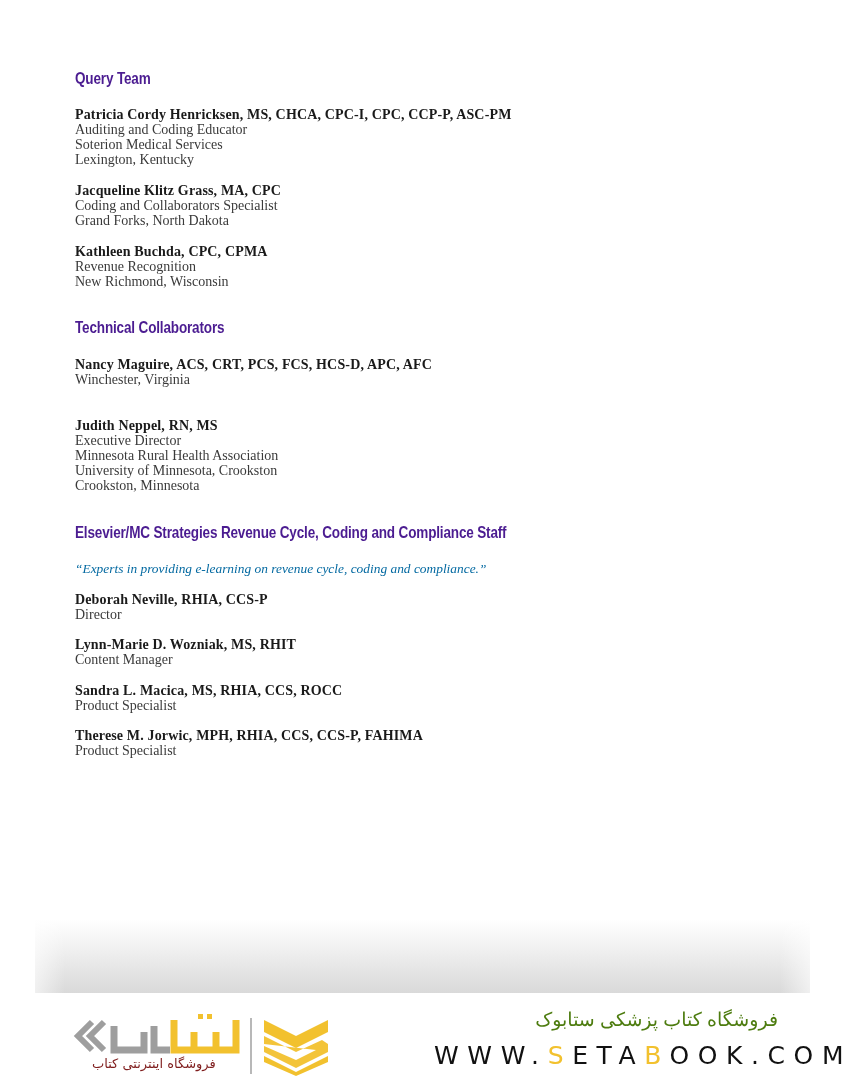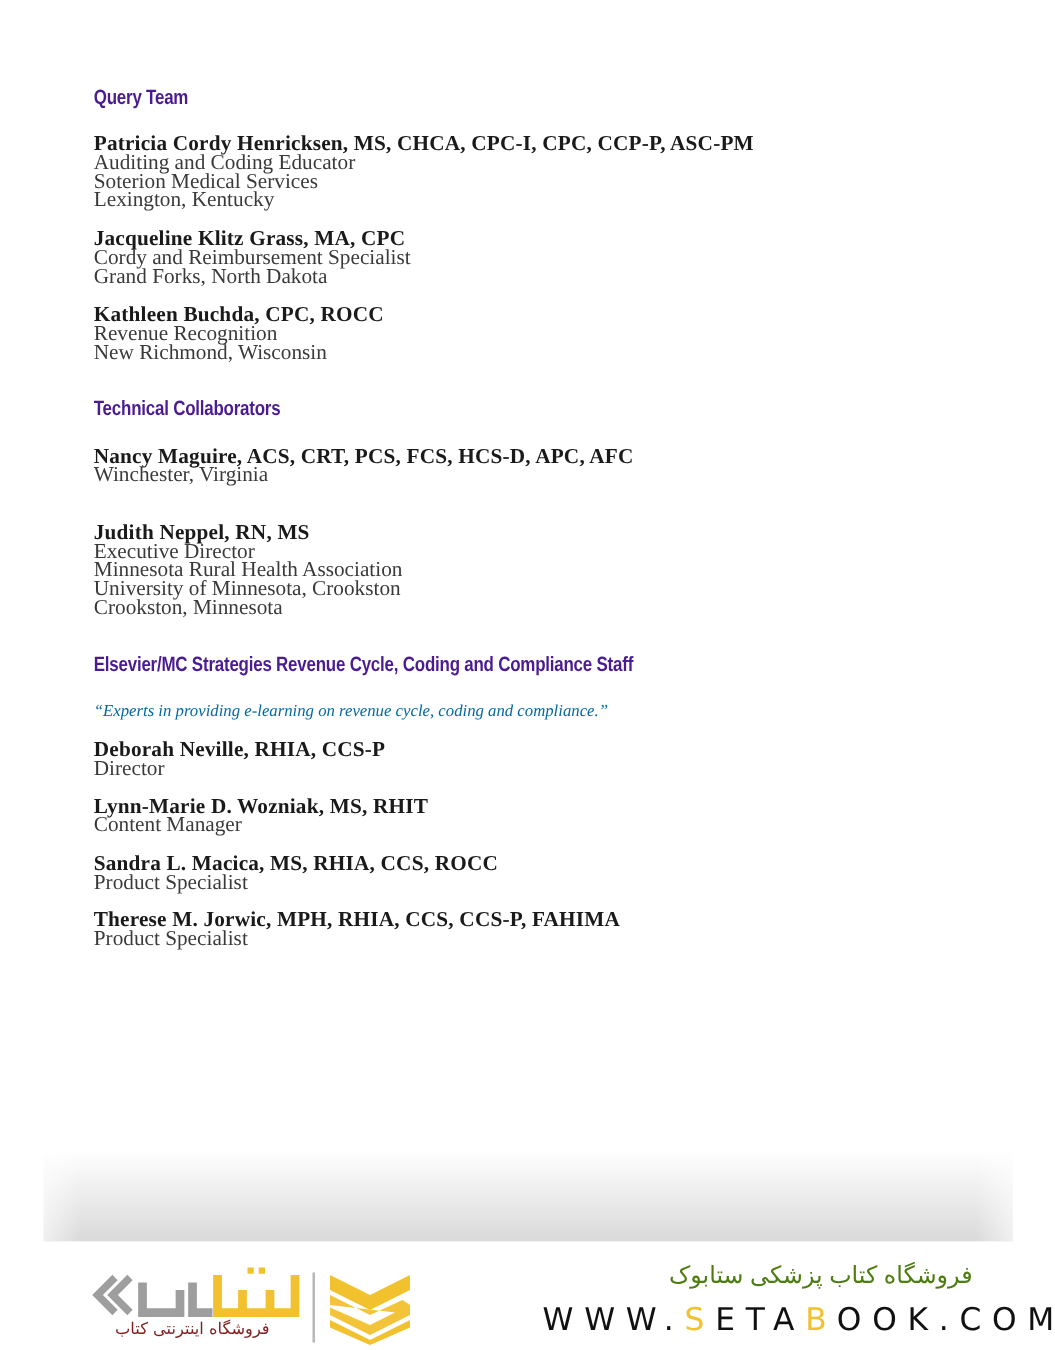--- a/index.html
+++ b/index.html
@@ -5,21 +5,21 @@
     html, body { margin: 0; padding: 0; background: #ffffff; }
     body { width: 844px; height: 1080px; position: relative; overflow: hidden; }
     .page { position: absolute; left: 0; top: 0; width: 844px; height: 1080px; }
     .section-heading {
       position: absolute; left: 75px;
       font-family: "Liberation Sans", sans-serif;
       font-weight: bold; font-size: 16.5px; color: #4b1c91;
       transform: scaleX(0.82); transform-origin: left center;
       letter-spacing: -0.2px; white-space: nowrap; margin: 0;
     }
-    .entry { position: absolute; left: 75px; font-family: "Liberation Serif", serif; font-size: 17px; line-height: 15px; color: #222; white-space: nowrap; }
+    .entry { position: absolute; left: 75px; font-family: "Liberation Serif", serif; font-size: 14px; line-height: 15px; color: #222; white-space: nowrap; }
     .entry .name { font-weight: bold; color: #1a1a1a; letter-spacing: 0.15px; }
     .entry .line { color: #3a3a3a; }
     .quote { position: absolute; left: 75px; font-family: Liberation Serif, serif; font-style: italic; font-size: 13.4px; color: #0369a1; white-space: nowrap; }
 
     .gray-band {
       position: absolute; left: 35px; top: 920px; width: 775px; height: 73px;
       background: linear-gradient(to bottom, #ffffff 0%, #eeeeee 45%, #d9d9d9 100%);
     }
     .gray-band::before, .gray-band::after {
       content: ""; position: absolute; top: 0; bottom: 0; width: 30px;
@@ -46,26 +46,26 @@
 
   <div class="entry" style="top:107px">
     <div class="name">Patricia Cordy Henricksen, MS, CHCA, CPC-I, CPC, CCP-P, ASC-PM</div>
     <div class="line">Auditing and Coding Educator</div>
     <div class="line">Soterion Medical Services</div>
     <div class="line">Lexington, Kentucky</div>
   </div>
 
   <div class="entry" style="top:183px">
     <div class="name">Jacqueline Klitz Grass, MA, CPC</div>
-    <div class="line">Cordy and Reimbursement Specialist</div>
+    <div class="line">Coding and Collaborators Specialist</div>
     <div class="line">Grand Forks, North Dakota</div>
   </div>
 
   <div class="entry" style="top:244px">
-    <div class="name">Kathleen Buchda, CPC, ROCC</div>
+    <div class="name">Kathleen Buchda, CPC, CPMA</div>
     <div class="line">Revenue Recognition</div>
     <div class="line">New Richmond, Wisconsin</div>
   </div>
 
   <h2 class="section-heading" style="top:318px">Technical Collaborators</h2>
 
   <div class="entry" style="top:357px">
     <div class="name">Nancy Maguire, ACS, CRT, PCS, FCS, HCS-D, APC, AFC</div>
     <div class="line">Winchester, Virginia</div>
   </div>

